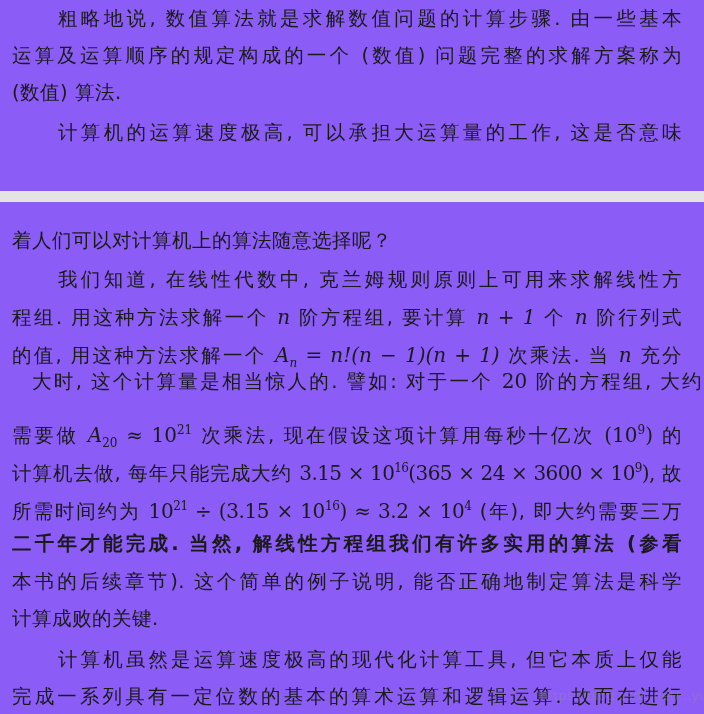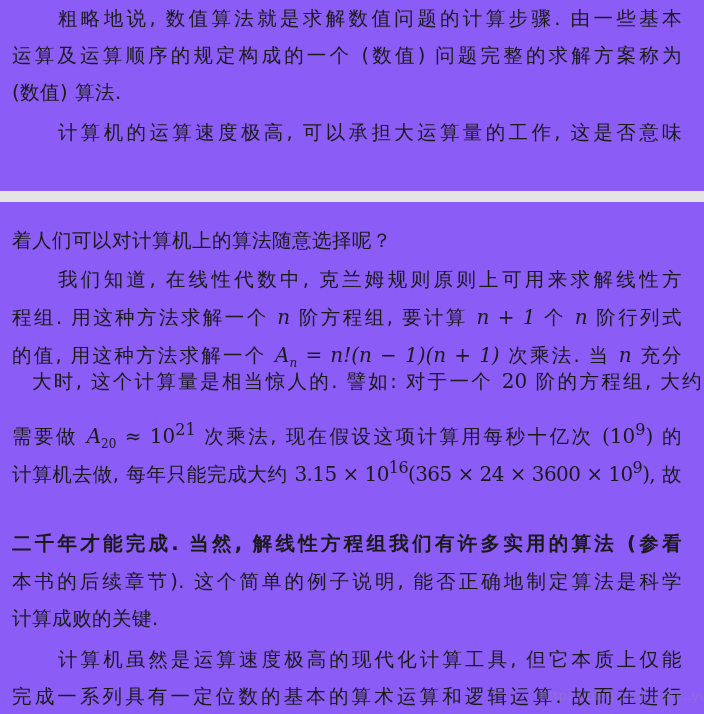--- a/index.html
+++ b/index.html
@@ -44,21 +44,21 @@
     letter-spacing: 0.5px;
   }
   .line.indent { left: 58px; width: 624px; }
   .line.last { text-align-last: left; }
   .m {
     font-family: "DejaVu Serif", serif;
     font-size: 20px;
     letter-spacing: 0;
   }
   .mi { font-style: italic; }
-  .sup { font-size: 16px; vertical-align: 8px; }
+  .sup { font-size: 12px; vertical-align: 8px; }
   .sub { font-size: 12px; vertical-align: -5px; }
   .watermark {
     position: absolute;
     left: 540px;
     top: 688px;
     font-size: 13px;
     color: rgba(150,150,150,0.35);
     font-family: "DejaVu Sans", sans-serif;
     white-space: nowrap;
   }
@@ -112,20 +112,25 @@
     <span class="m"><span>(10</span><span class="sup">9</span><span>)</span></span>
     <span>的</span>
   </div>
 
   <div class="line" style="top:253px;">
     <span>计算机去做, 每年只能完成大约</span>
     <span class="m" style="letter-spacing:-0.6px;"><span>3.15 × 10</span><span class="sup">16</span><span>(365 × 24 × 3600 × 10</span><span class="sup">9</span><span>),</span></span>
     <span>故</span>
   </div>
 
+  <div class="line" style="top:291px;">
+    <span>所需时间约为</span>
+    <span class="m" style="letter-spacing:-0.4px;"><span>10</span><span class="sup">21</span><span> ÷ (3.15 × 10</span><span class="sup">16</span><span>) ≈ 3.2 × 10</span><span class="sup">4</span></span>
+    <span>(年), 即大约需要三万</span>
+  </div>
 
   <div class="line" style="top:329px;font-weight:bold;">二千年才能完成. 当然, 解线性方程组我们有许多实用的算法 (参看</div>
 
   <div class="line" style="top:367px;">本书的后续章节). 这个简单的例子说明, 能否正确地制定算法是科学</div>
 
   <div class="line indent" style="top:445px;">计算机虽然是运算速度极高的现代化计算工具, 但它本质上仅能</div>
 
   <div class="line last" style="top:404px;">计算成败的关键.</div>
 
   <div class="line" style="top:482px;">完成一系列具有一定位数的基本的算术运算和逻辑运算. 故而在进行</div>

